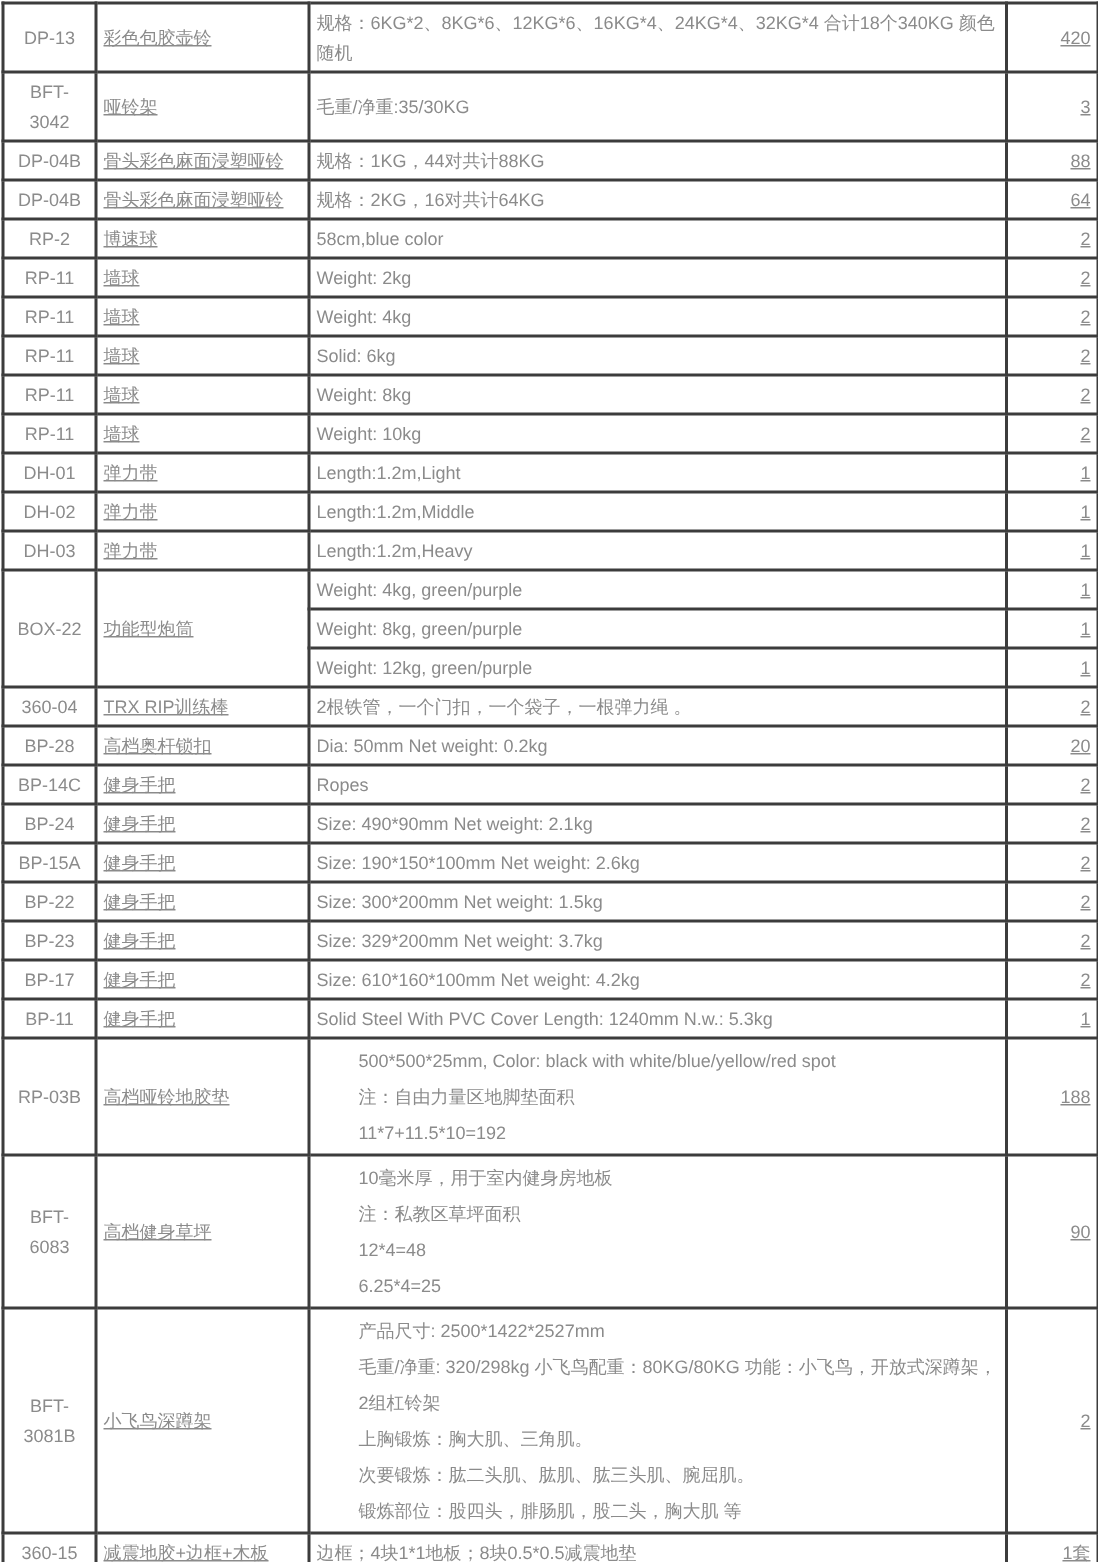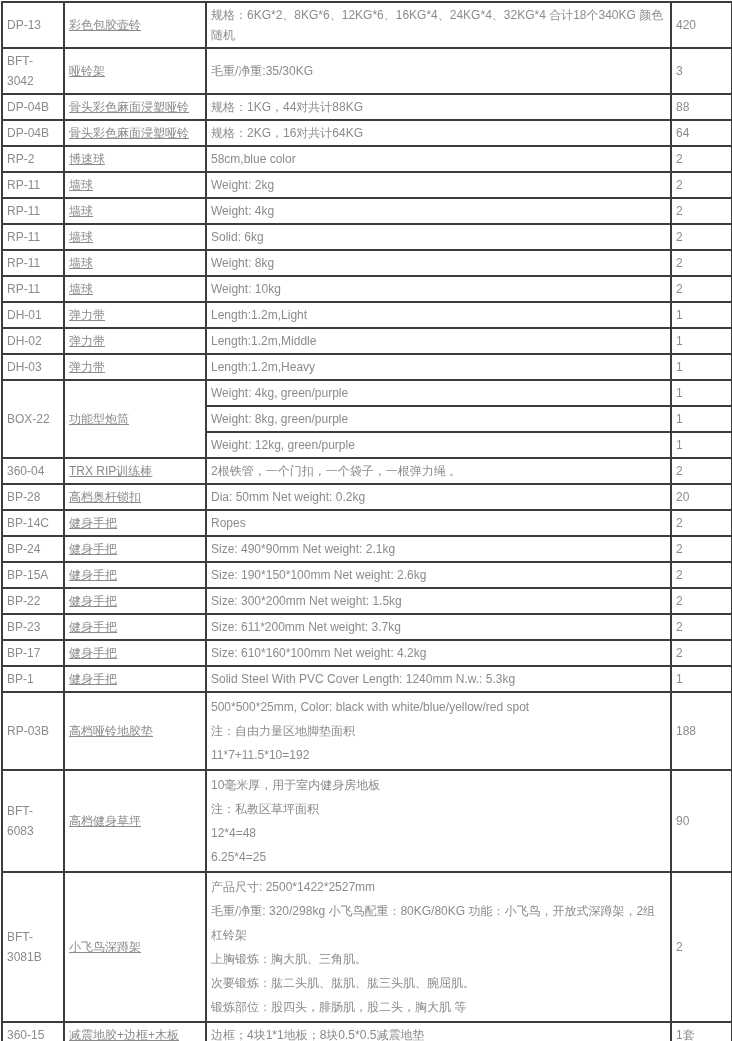--- a/index.html
+++ b/index.html
@@ -28,26 +28,26 @@
     font-size: 12px;
   }
   table.inventory td {
     border: 2px solid var(--border-color);
     padding: 2px 4px;
     line-height: 20px;
     vertical-align: middle;
     overflow: hidden;
     word-wrap: break-word;
   }
-  td.col-model { padding-left: 3px; padding-right: 1px; }
+  td.col-model { padding-left: 3px; padding-right: 1px; text-align: center; }
   td.col-name  { padding-left: 4px; text-decoration: underline; }
   td.col-spec  { padding-left: 5px; }
-  td.col-qty   { text-align: left; padding-left: 1px; padding-right: 1px; }
+  td.col-qty   { text-align: right; padding-left: 1px; padding-right: 1px; text-decoration: underline; }
   .spec-line { line-height: 20px; }
-  .spec-line.multi { line-height: 24px; }
+  .spec-line.multi { line-height: 24px; margin-left: 28px; }
 </style>
 </head>
 <body>
 
 <div class="page">
   <table class="inventory">
     <colgroup>
       <col style="width:62px">
       <col style="width:142px">
       <col style="width:465px">
@@ -223,34 +223,34 @@
           <td class="col-name" rowspan="1">健身手把</td>
           <td class="col-spec">
             <div class="spec-line">Size: 300*200mm Net weight: 1.5kg</div>
           </td>
           <td class="col-qty">2</td>
         </tr>
         <tr>
           <td class="col-model" rowspan="1">BP-23</td>
           <td class="col-name" rowspan="1">健身手把</td>
           <td class="col-spec">
-            <div class="spec-line">Size: 611*200mm Net weight: 3.7kg</div>
+            <div class="spec-line">Size: 329*200mm Net weight: 3.7kg</div>
           </td>
           <td class="col-qty">2</td>
         </tr>
         <tr>
           <td class="col-model" rowspan="1">BP-17</td>
           <td class="col-name" rowspan="1">健身手把</td>
           <td class="col-spec">
             <div class="spec-line">Size: 610*160*100mm Net weight: 4.2kg</div>
           </td>
           <td class="col-qty">2</td>
         </tr>
         <tr>
-          <td class="col-model" rowspan="1">BP-1</td>
+          <td class="col-model" rowspan="1">BP-11</td>
           <td class="col-name" rowspan="1">健身手把</td>
           <td class="col-spec">
             <div class="spec-line">Solid Steel With PVC Cover Length: 1240mm N.w.: 5.3kg</div>
           </td>
           <td class="col-qty">1</td>
         </tr>
         <tr>
           <td class="col-model" rowspan="1">RP-03B</td>
           <td class="col-name" rowspan="1">高档哑铃地胶垫</td>
           <td class="col-spec">

